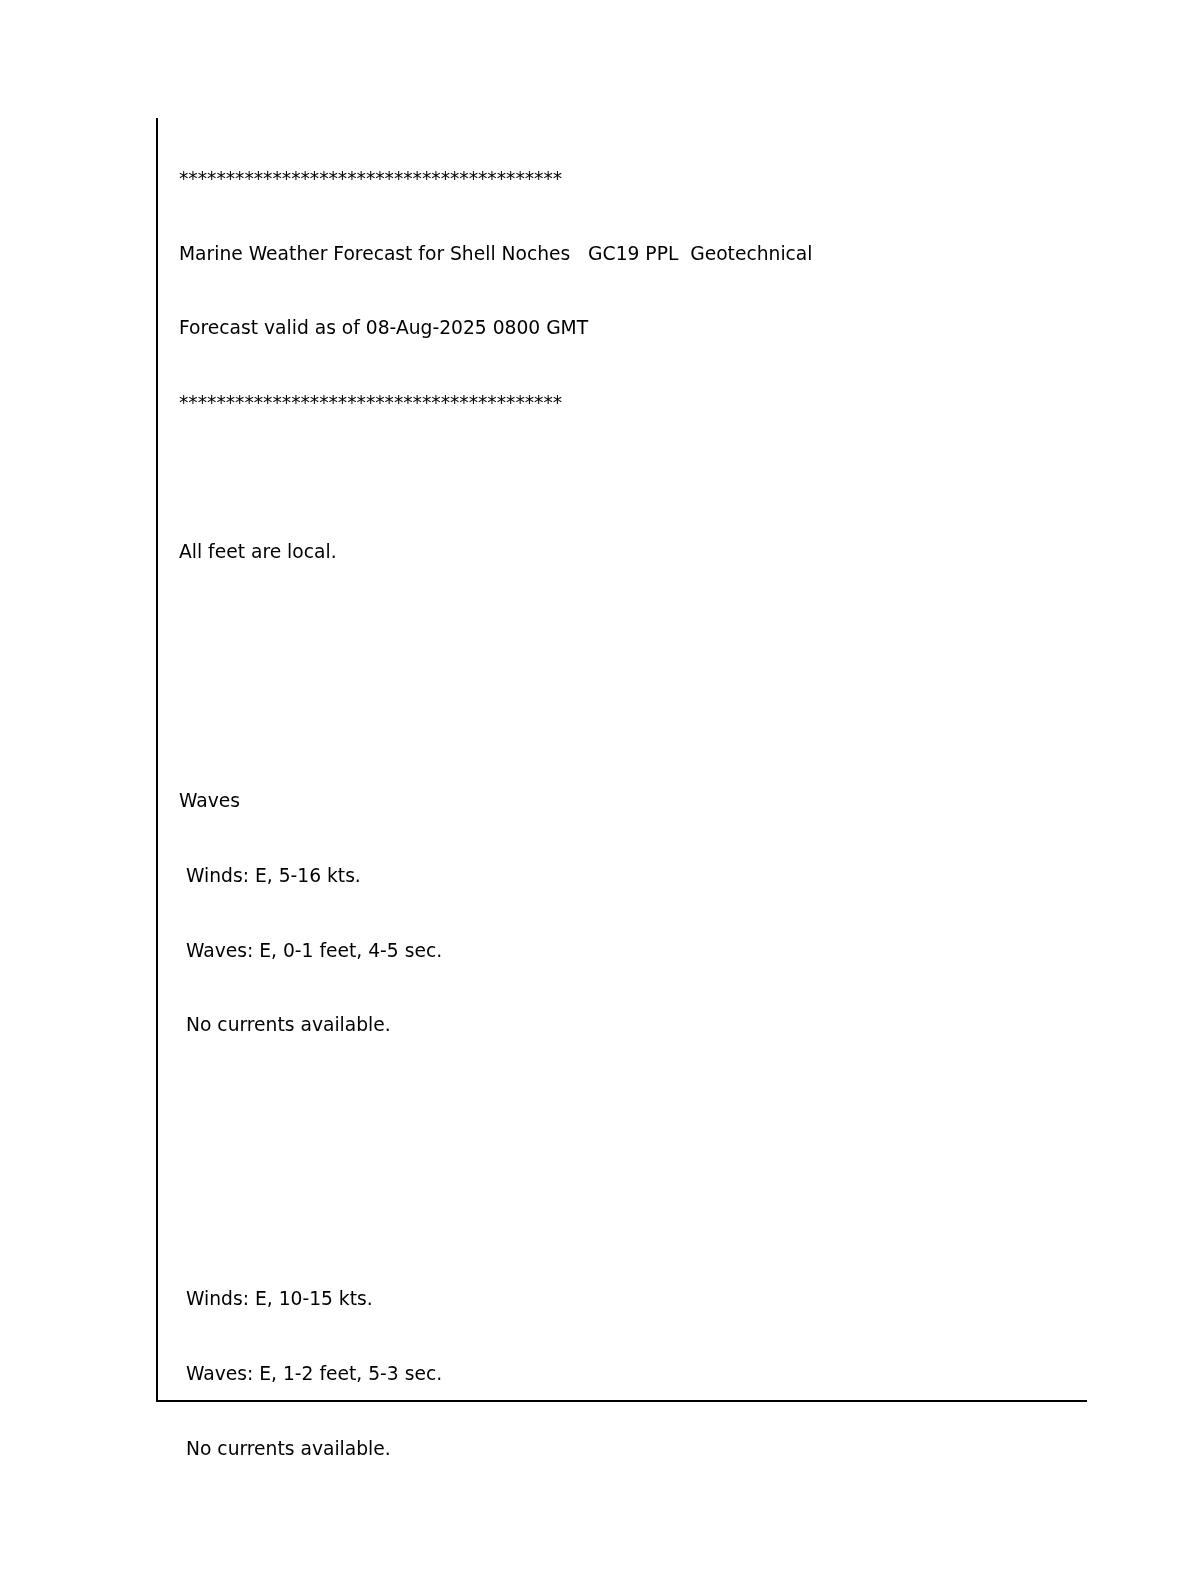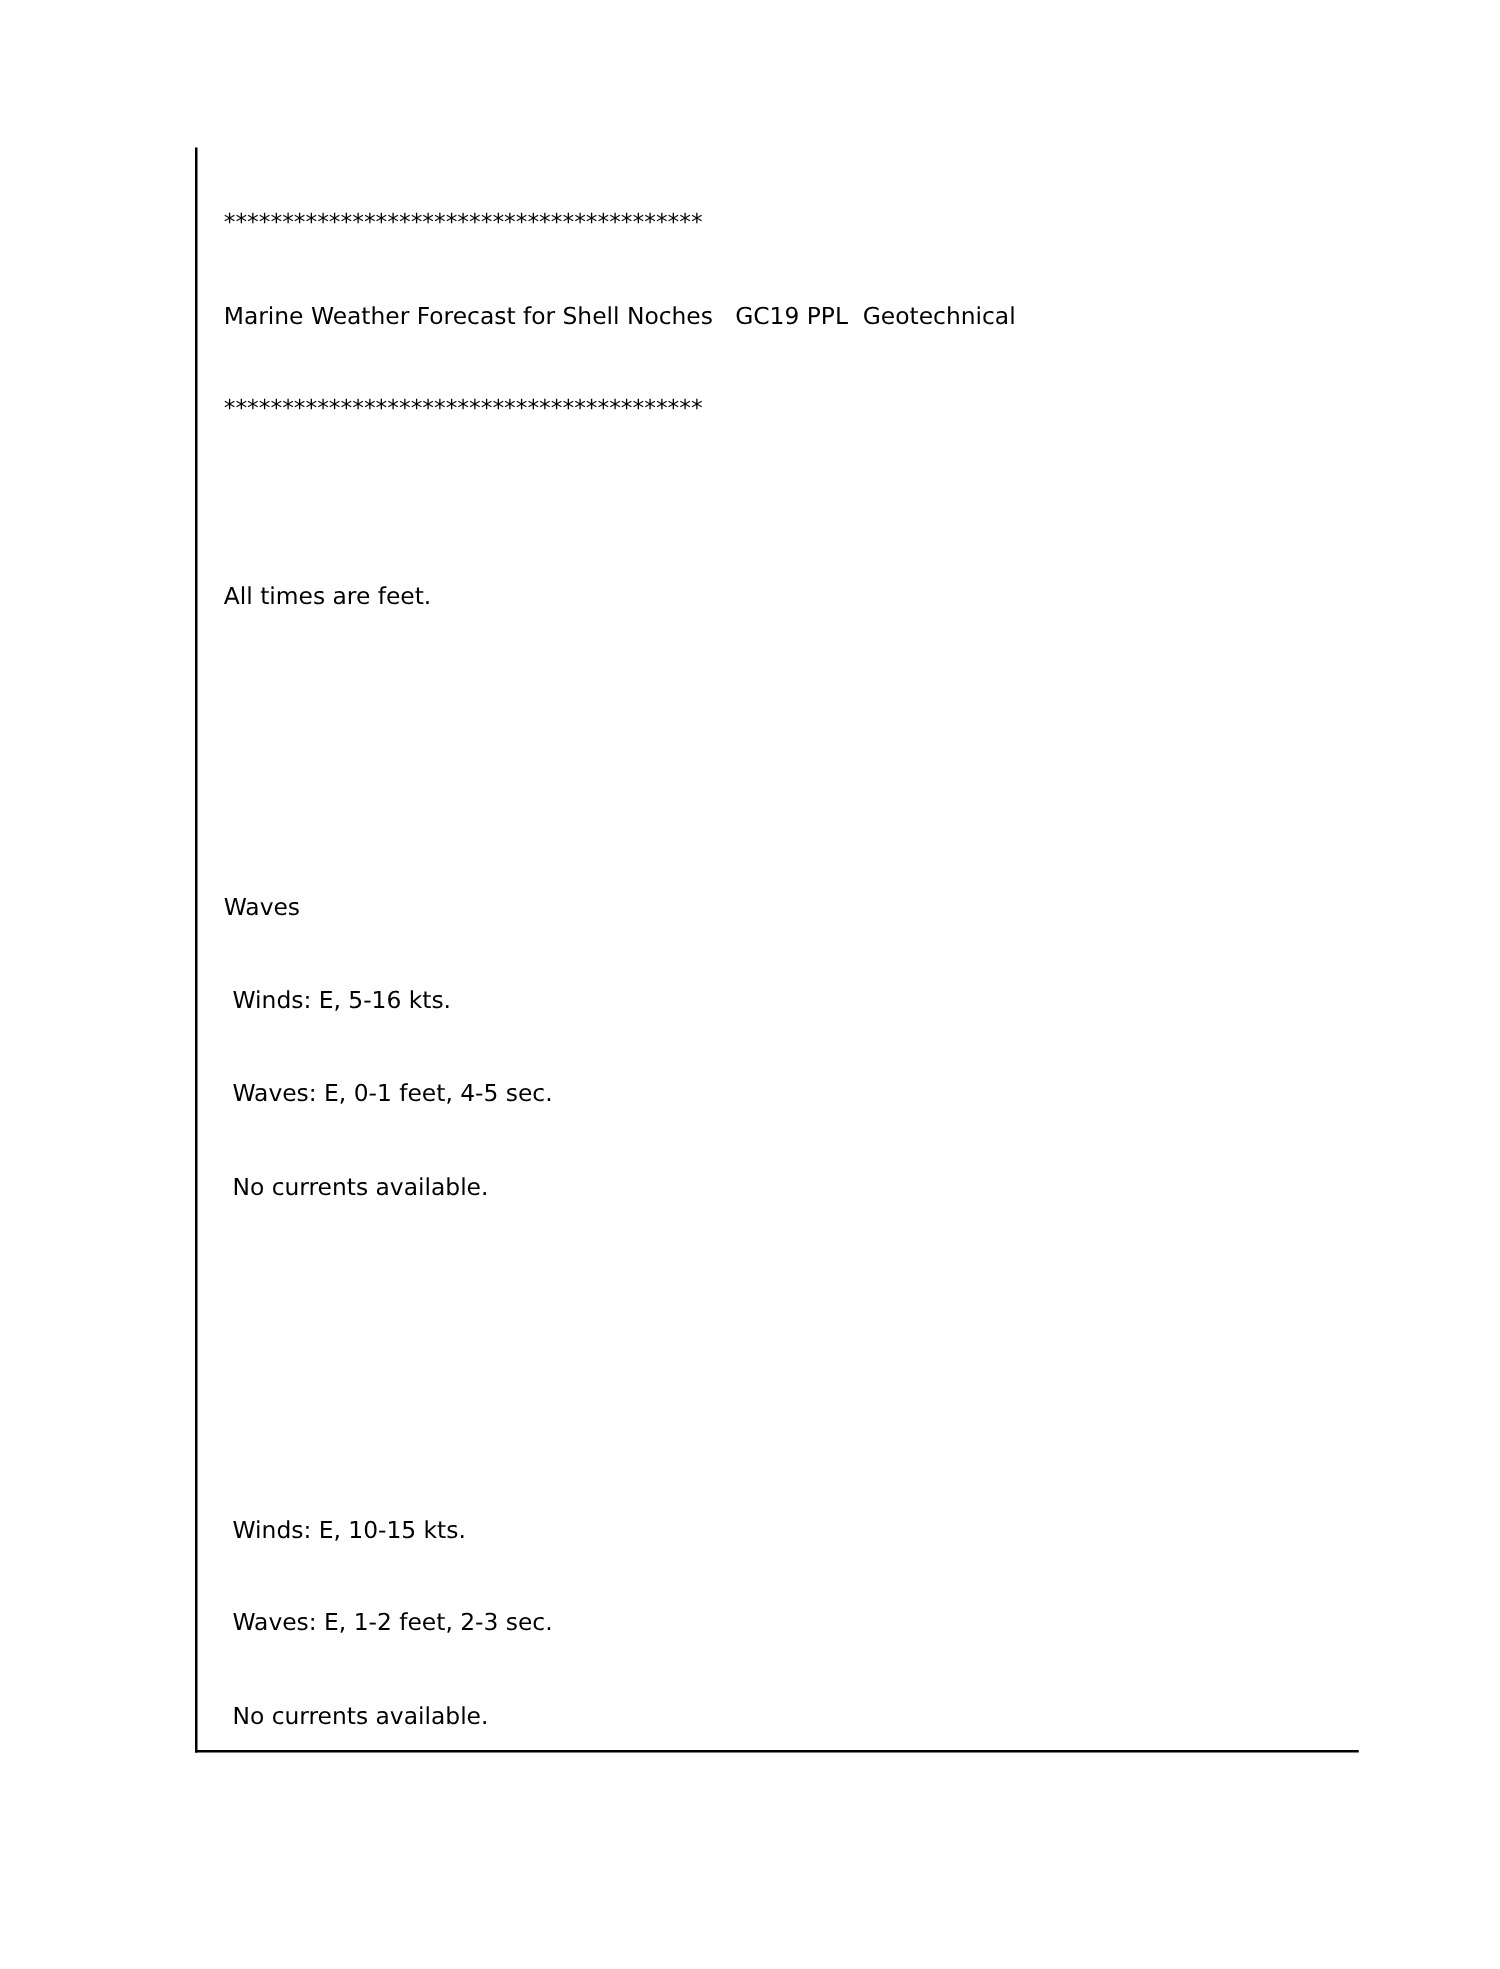--- a/index.html
+++ b/index.html
@@ -47,36 +47,37 @@
   }
 </style>
 </head>
 <body>
 
 <div class="page-frame"></div>
 
 <div class="forecast-text">
   <div class="line">*****************************************</div>
   <div class="line">Marine Weather Forecast for Shell Noches   GC19 PPL  Geotechnical</div>
+  <div class="line">Forecast valid as of 08-Aug-2025 0800 GMT</div>
   <div class="line">*****************************************</div>
   <div class="gap"></div>
-  <div class="line">All times are feet.</div>
+  <div class="line">All feet are local.</div>
   <div class="gap"></div>
   <div id="sections-container">
   <div class="section">
     <div class="line heading">Waves</div>
     <div class="line detail">Winds: E, 5-16 kts.</div>
     <div class="line detail">Waves: E, 0-1 feet, 4-5 sec.</div>
     <div class="line detail">No currents available.</div>
     <div class="gap"></div>
   </div>
 
   <div class="section">
     <div class="line detail">Winds: E, 10-15 kts.</div>
-    <div class="line detail">Waves: E, 1-2 feet, 2-3 sec.</div>
+    <div class="line detail">Waves: E, 1-2 feet, 5-3 sec.</div>
     <div class="line detail">No currents available.</div>
     
   </div>
 
   
 
   
 
   
 

